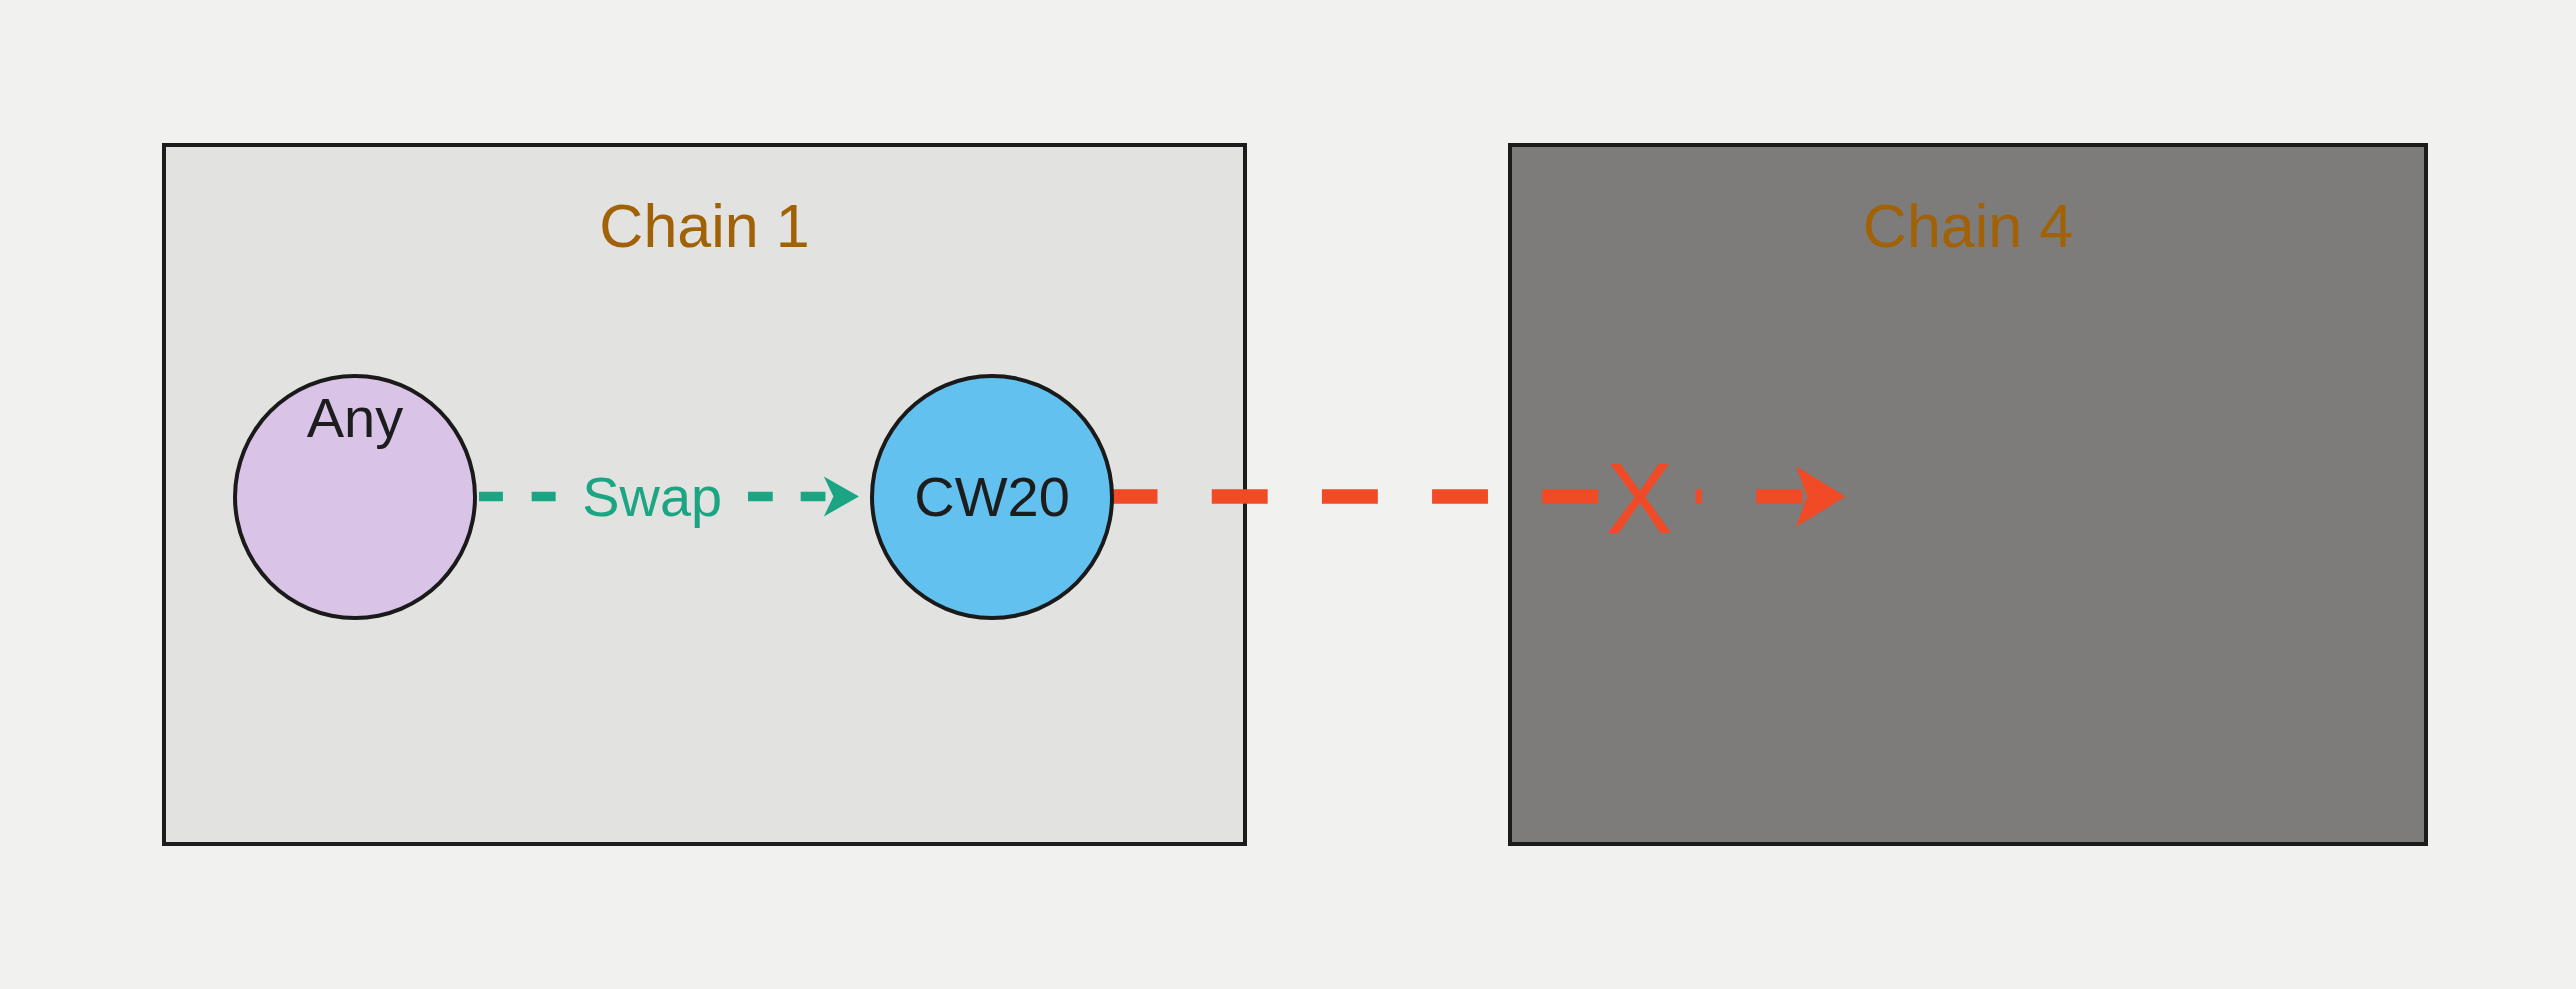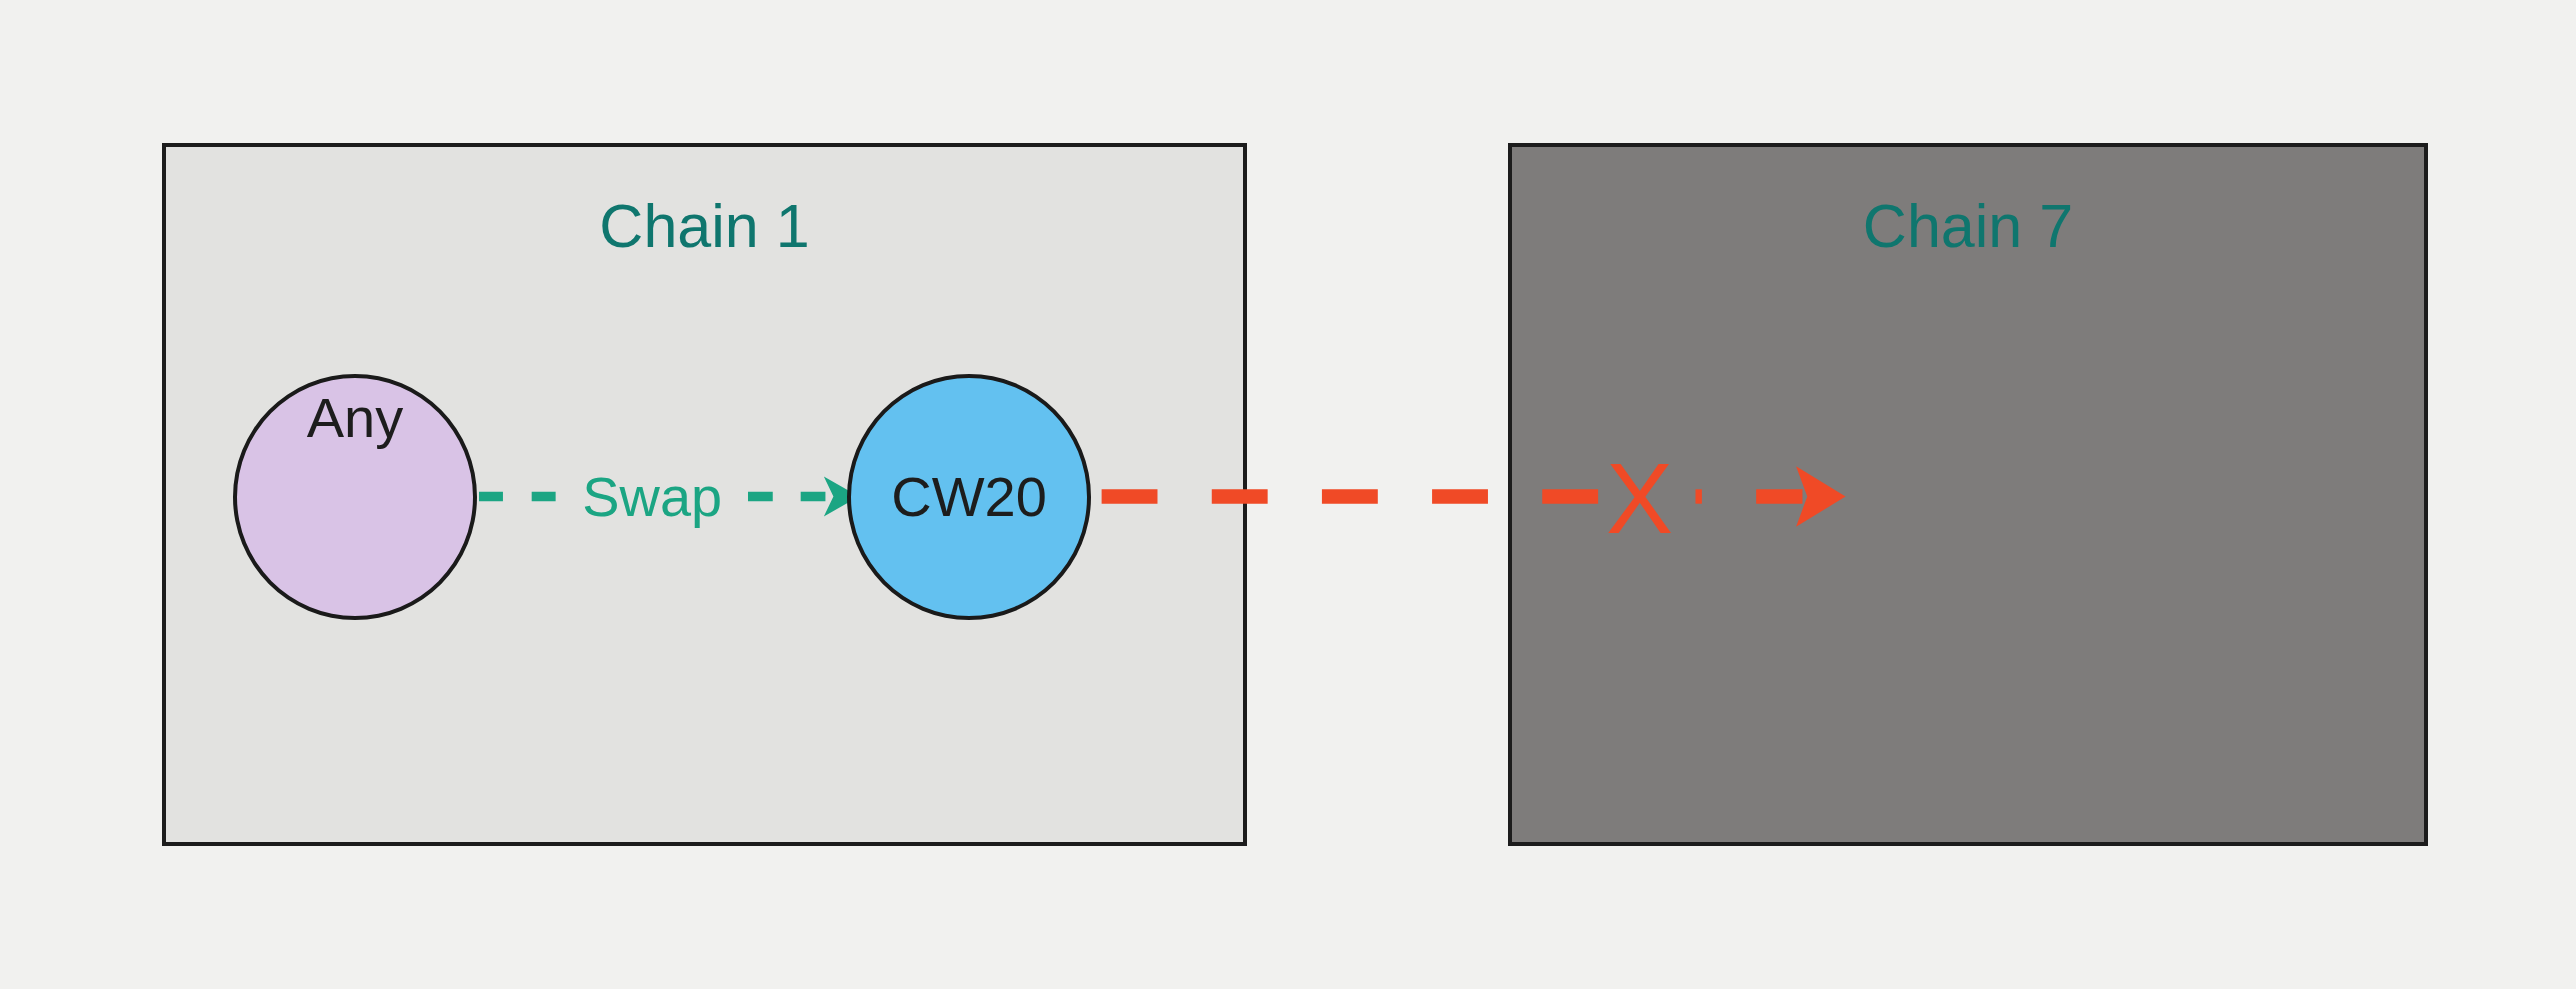--- a/index.html
+++ b/index.html
@@ -22,21 +22,21 @@
     border: 4px solid #1c1c1c;
     box-sizing: border-box;
   }
   #chain1-box { left: 162px; width: 1085px; background: #e2e2e0; }
   #chain2-box { left: 1508px; width: 920px; background: #7e7c7b; }
   .chain-title {
     position: absolute;
     top: 196px;
     font-size: 61px;
     line-height: 61px;
-    color: #0f766e;
+    color: #a16207;
     text-align: center;
     letter-spacing: 0px;
   }
   #chain1-title { left: 162px; width: 1085px; }
   #chain2-title { left: 1508px; width: 920px; }
   .node {
     position: absolute;
     top: 374px;
     width: 244px;
     height: 246px;
@@ -46,21 +46,21 @@
     display: flex;
     flex-direction: column;
     align-items: center;
     justify-content: center;
     text-align: center;
     font-size: 56px;
     line-height: 80px;
     color: #1d1d1d;
   }
   #any-asset-node { left: 233px; background: #d9c3e6; justify-content: space-between; }
-  #cw20-node      { left: 847px; background: #63c1f0; }
+  #cw20-node      { left: 870px; background: #63c1f0; }
   #ics20-node     { left: 1848px; width: 247px; background: #63c1f0; }
   #connections-layer {
     position: absolute;
     left: 0; top: 0;
     width: 2576px;
     height: 989px;
     pointer-events: none;
   }
   .swap-stroke  { stroke: #1ba583; fill: none; }
   .red-stroke   { stroke: #f04a26; fill: none; }
@@ -79,21 +79,21 @@
 </style>
 </head>
 <body>
 
 <div id="canvas">
 
   <div id="chain1-box" class="chain-box"></div>
   <div id="chain2-box" class="chain-box"></div>
 
   <div id="chain1-title" class="chain-title">Chain 1</div>
-  <div id="chain2-title" class="chain-title">Chain 7</div>
+  <div id="chain2-title" class="chain-title">Chain 4</div>
 
   <svg id="connections-layer" viewBox="0 0 3227 1239" xmlns="http://www.w3.org/2000/svg">
 
     <g>
       <path class="swap-stroke" d="M600,622 H706" stroke-width="12" stroke-dasharray="30 36"></path>
       <text id="swap-label-text" x="817" y="647" text-anchor="middle">Swap</text>
       <path class="swap-stroke" d="M937,622 H1034" stroke-width="12" stroke-dasharray="31 35"></path>
       <polygon class="swap-fill" points="1032,597 1076,622 1032,647 1044,622"></polygon>
     </g>
 

